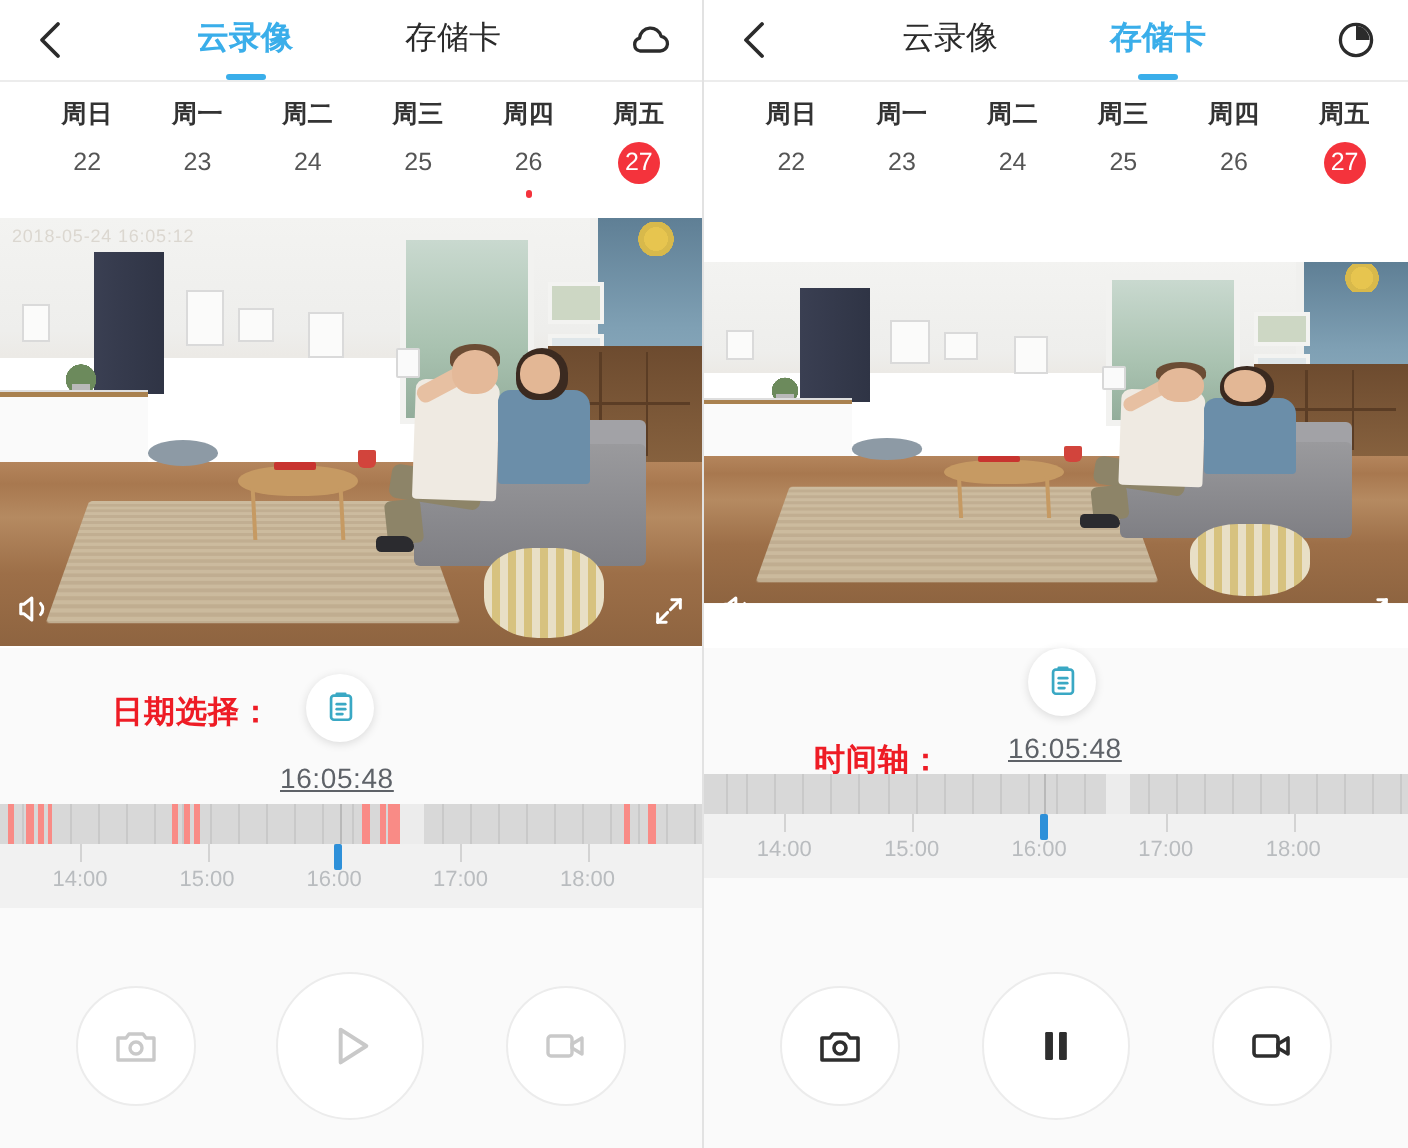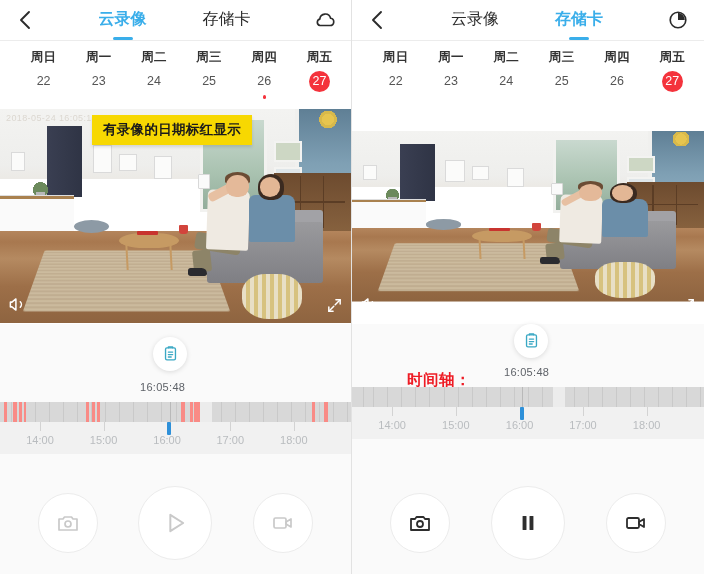--- a/index.html
+++ b/index.html
@@ -132,21 +132,21 @@
   .lower{ flex:1; background:#fafafa; position:relative; }
   .annot{ position:absolute; color:#ee1c25; font-size:15.5px; font-weight:bold; letter-spacing:.5px; }
   .annot.l{ left:56px; top:22px; }
   .annot.r{ left:55px; top:46px; }
 
   .clipwrap{ position:absolute; width:34px; height:34px; border-radius:50%; background:#fff;
              box-shadow:0 1px 5px rgba(0,0,0,.13); display:flex; align-items:center; justify-content:center; }
   .clipwrap.l{ left:153px; top:13px; }
   .clipwrap.r{ left:162px; top:0px; }
 
-  .tlabel{ position:absolute; font-size:11px; color:#5e6268; letter-spacing:.3px; }
+  .tlabel{ position:absolute; font-size:14px; color:#5e6268; letter-spacing:.3px;text-decoration:underline; }
   .tlabel.l{ left:140px; top:57px; }
   .tlabel.r{ left:152px; top:42px; }
 
   .tl-wrap{ position:absolute; left:0; right:0; }
   .tl-wrap.l{ top:78px; }
   .tl-wrap.r{ top:63px; }
   .tl-band{ position:relative; height:20px; background:#ececec; overflow:hidden; }
   .tl-seg{ position:absolute; top:0; bottom:0; background:#d8d8d8; }
   .tl-tick{ position:absolute; top:0; bottom:0; width:1px; background:#c9c9c9; }
   .tl-rec{ position:absolute; top:0; bottom:0; background:#f98b86; }
@@ -270,24 +270,24 @@
           </svg>
       </div>
       <div class="vid-btn full">
         <svg width="17" height="17" viewBox="0 0 24 24" fill="none" stroke="currentColor" stroke-width="2.1" stroke-linecap="round" stroke-linejoin="round">
             <polyline points="14,4 20,4 20,10"></polyline>
             <polyline points="10,20 4,20 4,14"></polyline>
             <line x1="20" y1="4" x2="13" y2="11"></line>
             <line x1="4" y1="20" x2="11" y2="13"></line>
           </svg>
       </div>
-      <div class="tip">有录像的日期标红显示</div>
     </div>
 
     <div class="lower">
+      <div class="annot l">日期选择：</div>
       <div class="clipwrap l">
         <svg width="17" height="17" viewBox="0 0 24 24" fill="none" stroke="#3aa8c4" stroke-width="1.9" stroke-linecap="round" stroke-linejoin="round">
             <rect x="5" y="4" width="14" height="17" rx="2"></rect>
             <path d="M9 4V2.8h6V4"></path>
             <line x1="9" y1="10" x2="15" y2="10"></line>
             <line x1="9" y1="13.5" x2="15" y2="13.5"></line>
             <line x1="9" y1="17" x2="13" y2="17"></line>
           </svg>
       </div>
       <div class="tlabel l">16:05:48</div>

